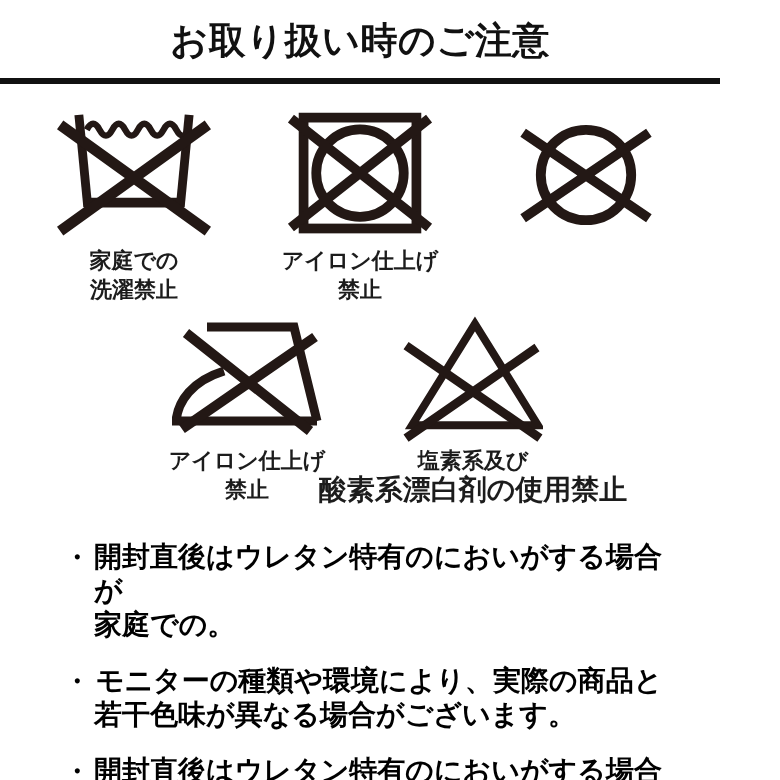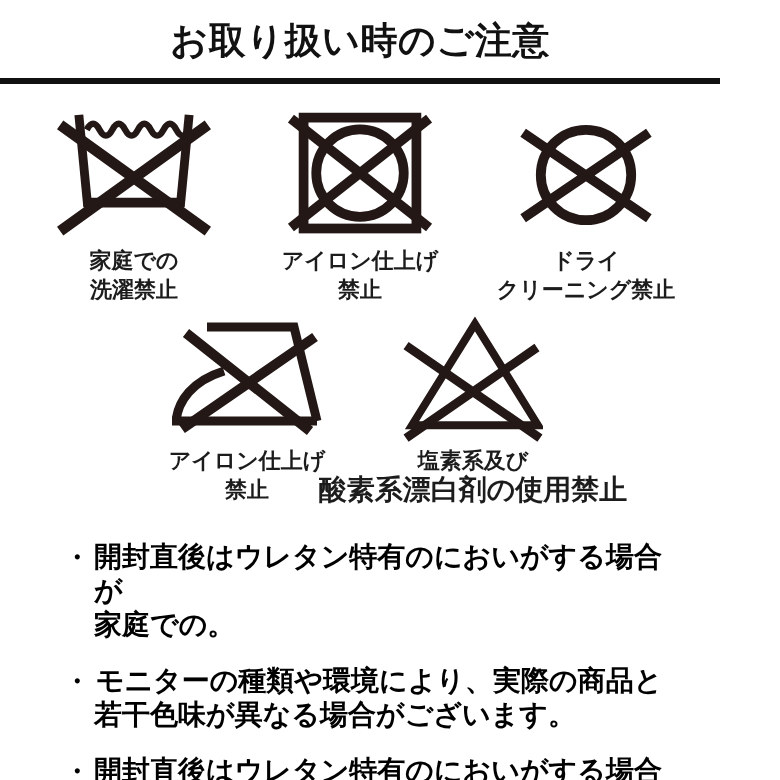--- a/index.html
+++ b/index.html
@@ -78,24 +78,20 @@
       </div>
     </div>
 
     <div class="figure">
       <div class="icon-box">
         <svg width="134" height="112" viewBox="0 0 136 114">
           <circle class="stroke" stroke-width="10" cx="68" cy="57" r="46"></circle>
           <path class="stroke" stroke-width="10" d="M4,14 L132,101 M132,14 L4,101"></path>
         </svg>
       </div>
-      <div class="sym-label">
-        <span class="line">ドライ</span>
-        <span class="line">クリーニング禁止</span>
-      </div>
     </div>
 
   </div>
 
   <div class="sym-row row2">
 
     <div class="figure">
       <div class="icon-box">
         <svg width="150" height="124" viewBox="0 0 150 124">
           <path class="stroke" stroke-width="9" d="M35,10 H122 L145,104"></path>

